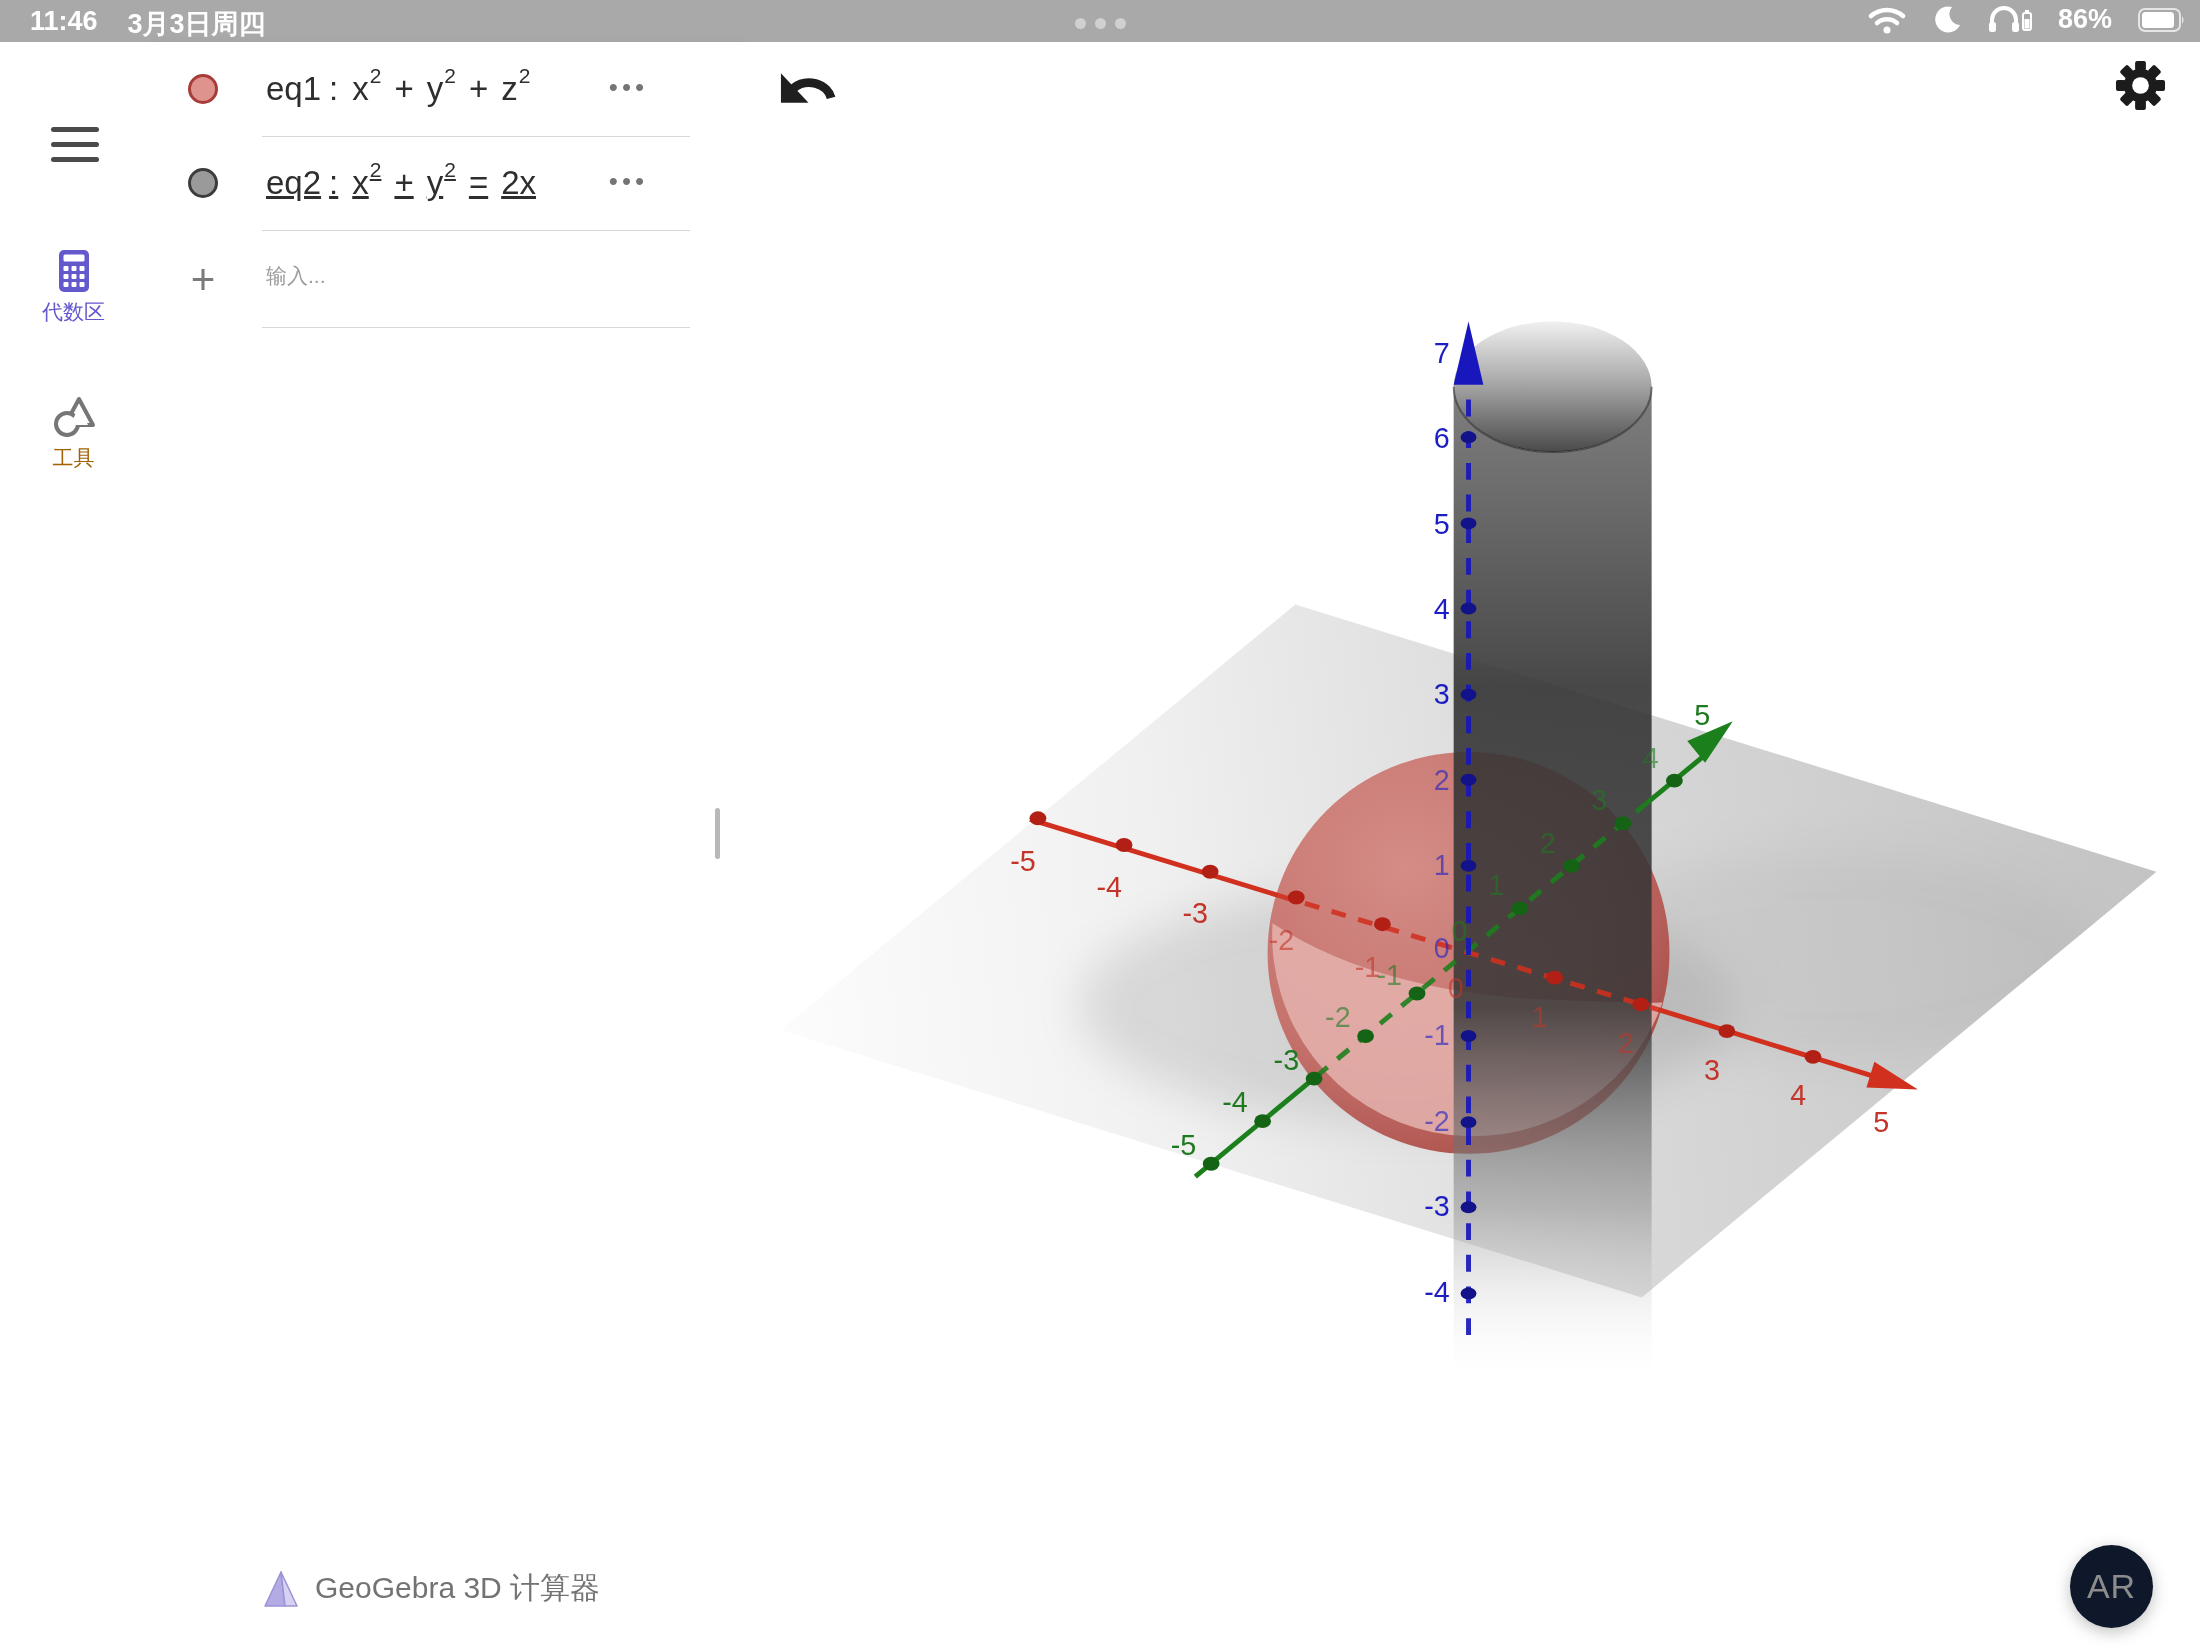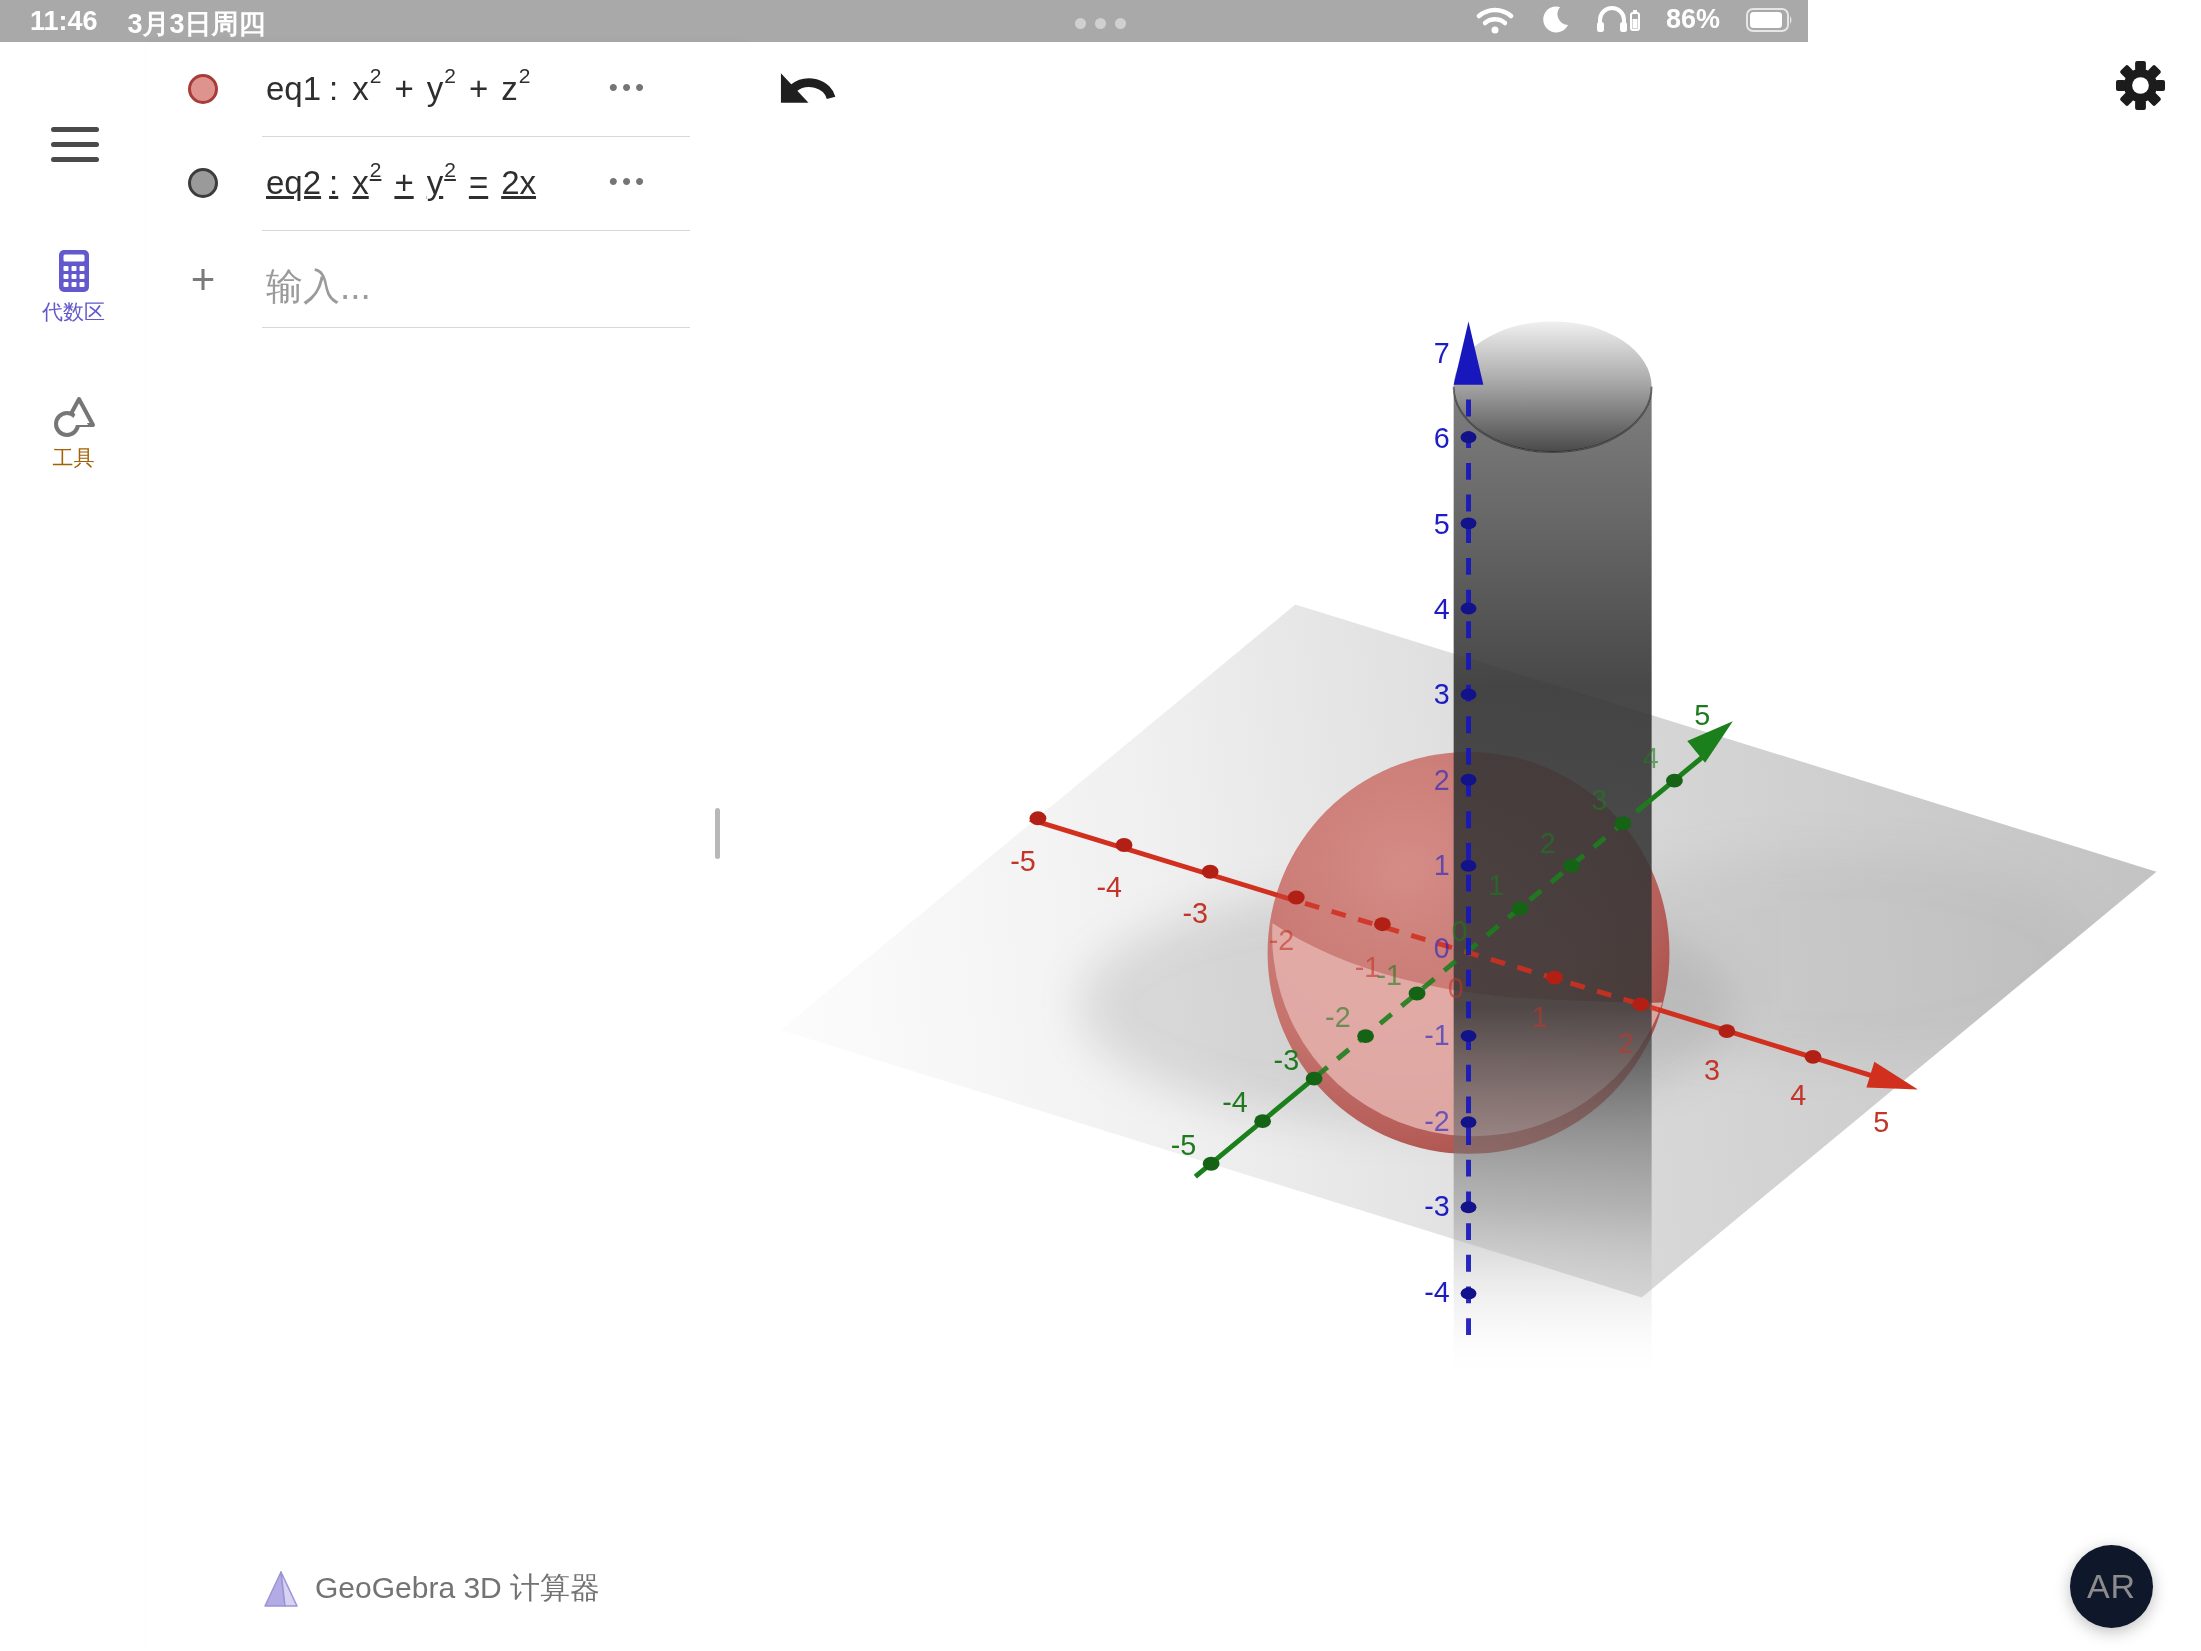--- a/index.html
+++ b/index.html
@@ -2,21 +2,21 @@
 <html><head>
 <meta charset="utf-8">
 <style>
   html,body{margin:0;padding:0;}
   body{
     width:2202px;height:1651px;position:relative;overflow:hidden;
     background:#ffffff;font-family:"Liberation Sans",sans-serif;
     -webkit-font-smoothing:antialiased;
   }
   
-  .statusbar{position:absolute;left:0;top:0;width:1808px;height:42px;background:#a9a9a9;color:#fff;}
+  .statusbar{position:absolute;left:0;top:0;width:2152px;height:42px;background:#a9a9a9;color:#fff;padding-left:48px;}
   .sb-left{position:absolute;left:30px;top:6px;display:flex;gap:30px;font-size:27px;font-weight:700;}
   .sb-dots{position:absolute;left:1075px;top:18px;display:flex;gap:9px;}
   .sb-dot{width:11px;height:11px;border-radius:50%;background:#d0d0d0;}
   .sb-right{position:absolute;right:14px;top:4px;display:flex;align-items:center;gap:26px;font-size:27px;font-weight:700;}
   
   .rail{position:absolute;left:0;top:42px;width:147px;height:1610px;background:#fff;}
   .hamburger{position:absolute;left:51px;top:85px;width:48px;height:38px;cursor:pointer;}
   .hamburger div{width:48px;height:5px;background:#4a4a4a;border-radius:2.5px;margin-bottom:10px;}
   .rail-item{position:absolute;left:0;width:147px;display:flex;flex-direction:column;align-items:center;gap:6px;}
   .rail-item .lbl{font-size:21px;}
@@ -31,21 +31,21 @@
   .alg-line{position:absolute;left:119px;height:51px;display:flex;align-items:center;
             font-size:33px;color:#2e2e2e;white-space:nowrap;}
   .alg-line .sep{margin:0 14px 0 8px;}
   .alg-line .op{margin:0 13px;}
   .alg-line sup{font-size:21px;position:relative;top:-13px;margin-left:1px;}
   .row-menu{position:absolute;left:447px;width:69px;text-align:center;color:#757575;
             font-size:26px;letter-spacing:4px;cursor:pointer;}
   .divider{position:absolute;left:115px;width:428px;height:1px;background:#d7d7d7;}
   .plus-btn{position:absolute;left:38px;width:36px;text-align:center;top:214px;
             font-size:42px;font-weight:300;color:#7a7a7a;cursor:pointer;}
-  .placeholder{position:absolute;left:119px;top:220px;font-size:37px;color:#9b9b9b;}
+  .placeholder{position:absolute;left:119px;top:220px;font-size:21px;color:#9b9b9b;}
   .resize-handle{position:absolute;left:568px;top:766px;width:5px;height:51px;border-radius:3px;background:#b8b8b8;}
   .panel-footer{position:absolute;left:116px;top:1526px;display:flex;align-items:center;gap:16px;}
   .panel-footer .appname{font-size:30px;color:#737373;}
   
   .graphics{position:absolute;left:738px;top:42px;width:1464px;height:1610px;background:#fff;}
   .scene{position:absolute;left:0;top:0;}
   .undo-btn{position:absolute;left:40px;top:24px;width:59px;height:42px;cursor:pointer;}
   .gear-btn{position:absolute;left:1377px;top:18px;width:51px;height:51px;cursor:pointer;}
   .ar-btn{position:absolute;left:1332px;top:1503px;width:83px;height:83px;border-radius:50%;
           background:#0f172a;box-shadow:0 4px 16px rgba(0,0,0,0.25);display:flex;align-items:center;

